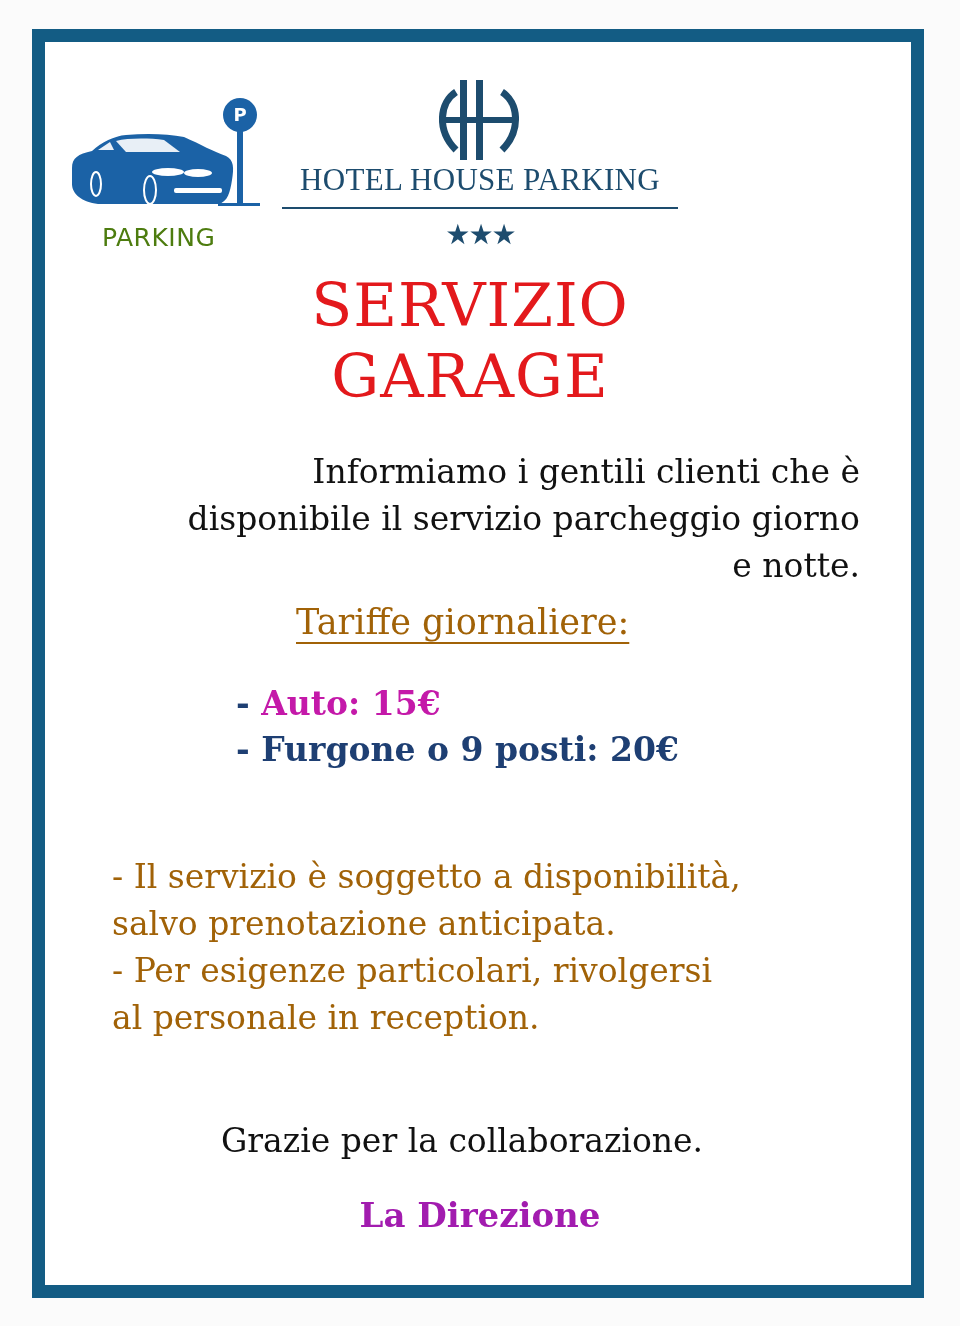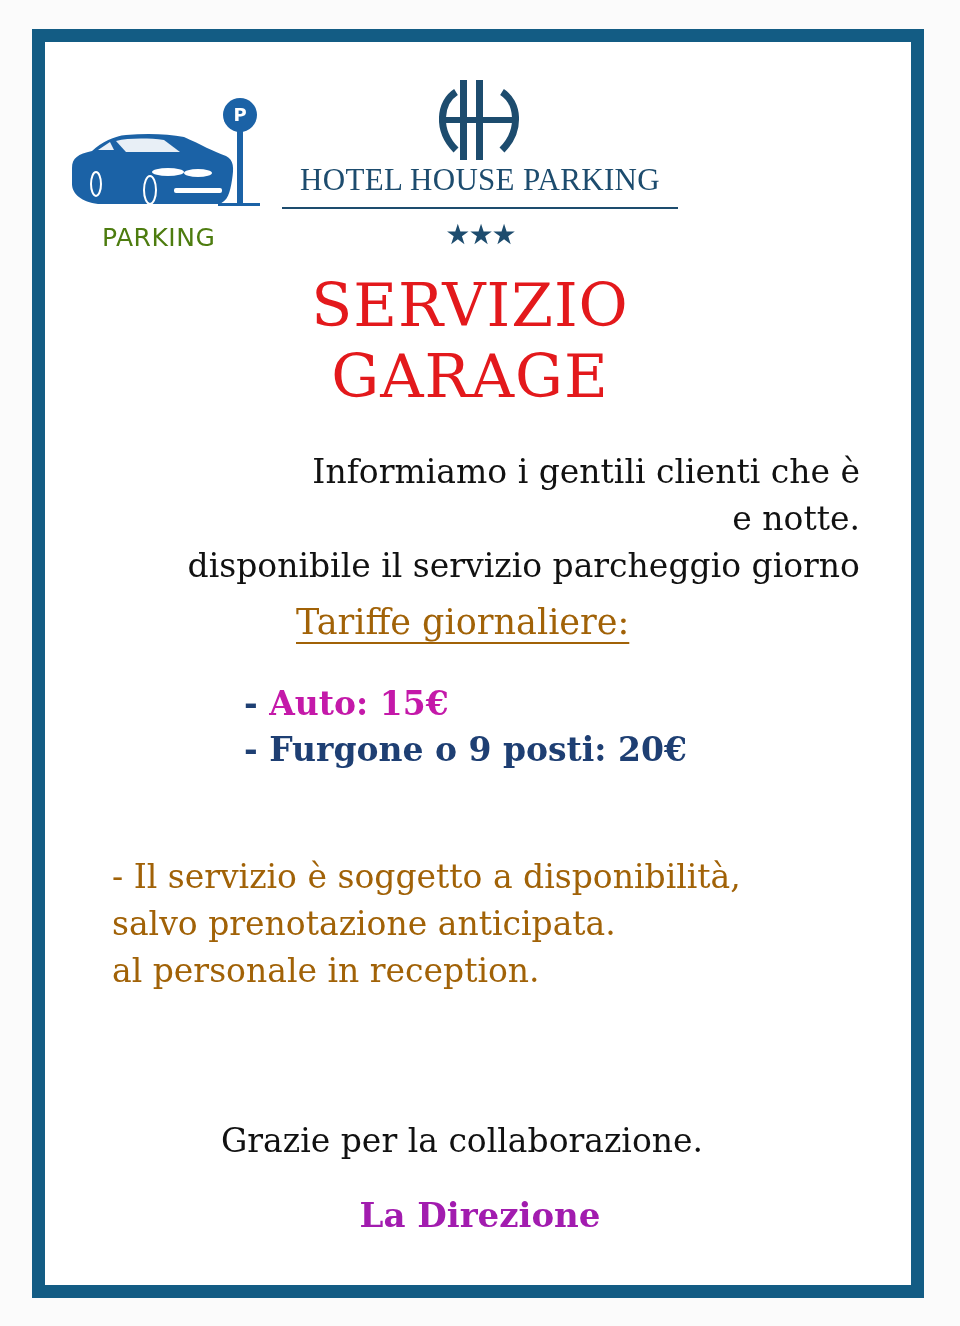--- a/index.html
+++ b/index.html
@@ -8,21 +8,21 @@
   .abs { position:absolute; }
   .parking-logo { left:68px; top:98px; width:192px; height:160px; }
   .parking-label { left:102px; top:223px; font-family:"DejaVu Sans", sans-serif; font-size:25px; color:#4d7c0f; letter-spacing:0.5px; }
   .hh-logo { left:432px; top:80px; width:94px; height:80px; }
   .hotel-name { left:280px; top:162px; width:400px; text-align:center; font-family:"Liberation Serif", serif; font-size:31px; color:#1d4c6e; letter-spacing:0.3px; white-space:nowrap; }
   .hotel-rule { left:282px; top:207px; width:396px; height:2px; background:#1d4c6e; }
   .stars { left:430px; top:218px; width:100px; text-align:center; font-size:28px; color:#1d4c6e; letter-spacing:-2px; font-family:"DejaVu Sans", sans-serif; }
   .title { left:80px; width:780px; text-align:center; color:#e3191c; font-family:"DejaVu Serif", serif; font-size:60px; line-height:80px; letter-spacing:1px; }
   .intro { left:100px; top:448px; width:760px; text-align:right; font-size:33px; line-height:47px; color:#111; font-family:"DejaVu Serif", serif; }
   .tariff-head { left:296px; top:602px; font-size:35px; color:#a16207; text-decoration:underline; text-underline-offset:8px; text-decoration-thickness:2px; font-family:"DejaVu Serif", serif; }
-  .rate { left:236px; font-size:33px; font-weight:bold; font-family:"DejaVu Serif", serif; white-space:nowrap;margin-left:8px; }
+  .rate { left:236px; font-size:33px; font-weight:bold; font-family:"DejaVu Serif", serif; white-space:nowrap; }
   .rate .dash { color:#1e3f73; }
   .rate1 { top:684px; color:#c419a9; }
   .rate2 { top:730px; color:#1e3f73; }
   .notes { left:112px; top:853px; width:720px; font-size:33px; line-height:47px; color:#a16207; font-family:"DejaVu Serif", serif; }
   .note { padding-left:24px; text-indent:-24px; }
   .thanks { left:112px; top:1121px; width:700px; text-align:center; font-size:33px; color:#111; }
   .sign { left:130px; top:1195px; width:700px; text-align:center; font-size:34px; font-weight:bold; color:#a21caf; }
 </style>
 </head>
 <body>
@@ -62,32 +62,33 @@
 </svg>
 <div class="abs hotel-name">HOTEL HOUSE PARKING</div>
 <div class="abs hotel-rule"></div>
 <div class="abs stars">★★★</div>
 
 <div class="abs title" style="top:265px;">SERVIZIO</div>
 <div class="abs title" style="top:336px;">GARAGE</div>
 
 <div class="abs intro">
   <div>Informiamo i gentili clienti che è</div>
+  <div>disponibile il servizio parcheggio giorno</div>
   <div>e notte.</div>
-  <div>disponibile il servizio parcheggio giorno</div>
 </div>
 
 <div class="abs tariff-head">Tariffe giornaliere:</div>
 <div class="abs rate rate1"><span class="dash">- </span><span>Auto: 15€</span></div>
 <div class="abs rate rate2"><span class="dash">- </span><span>Furgone o 9 posti: 20€</span></div>
 
 <div class="abs notes">
   <div class="note">
     <div>- Il servizio è soggetto a disponibilità,</div>
     <div>salvo prenotazione anticipata.</div>
   </div>
   <div class="note">
+    <div>- Per esigenze particolari, rivolgersi</div>
     <div>al personale in reception.</div>
   </div>
 </div>
 
 <div class="abs thanks">Grazie per la collaborazione.</div>
 <div class="abs sign">La Direzione</div>
 
 </body></html>

